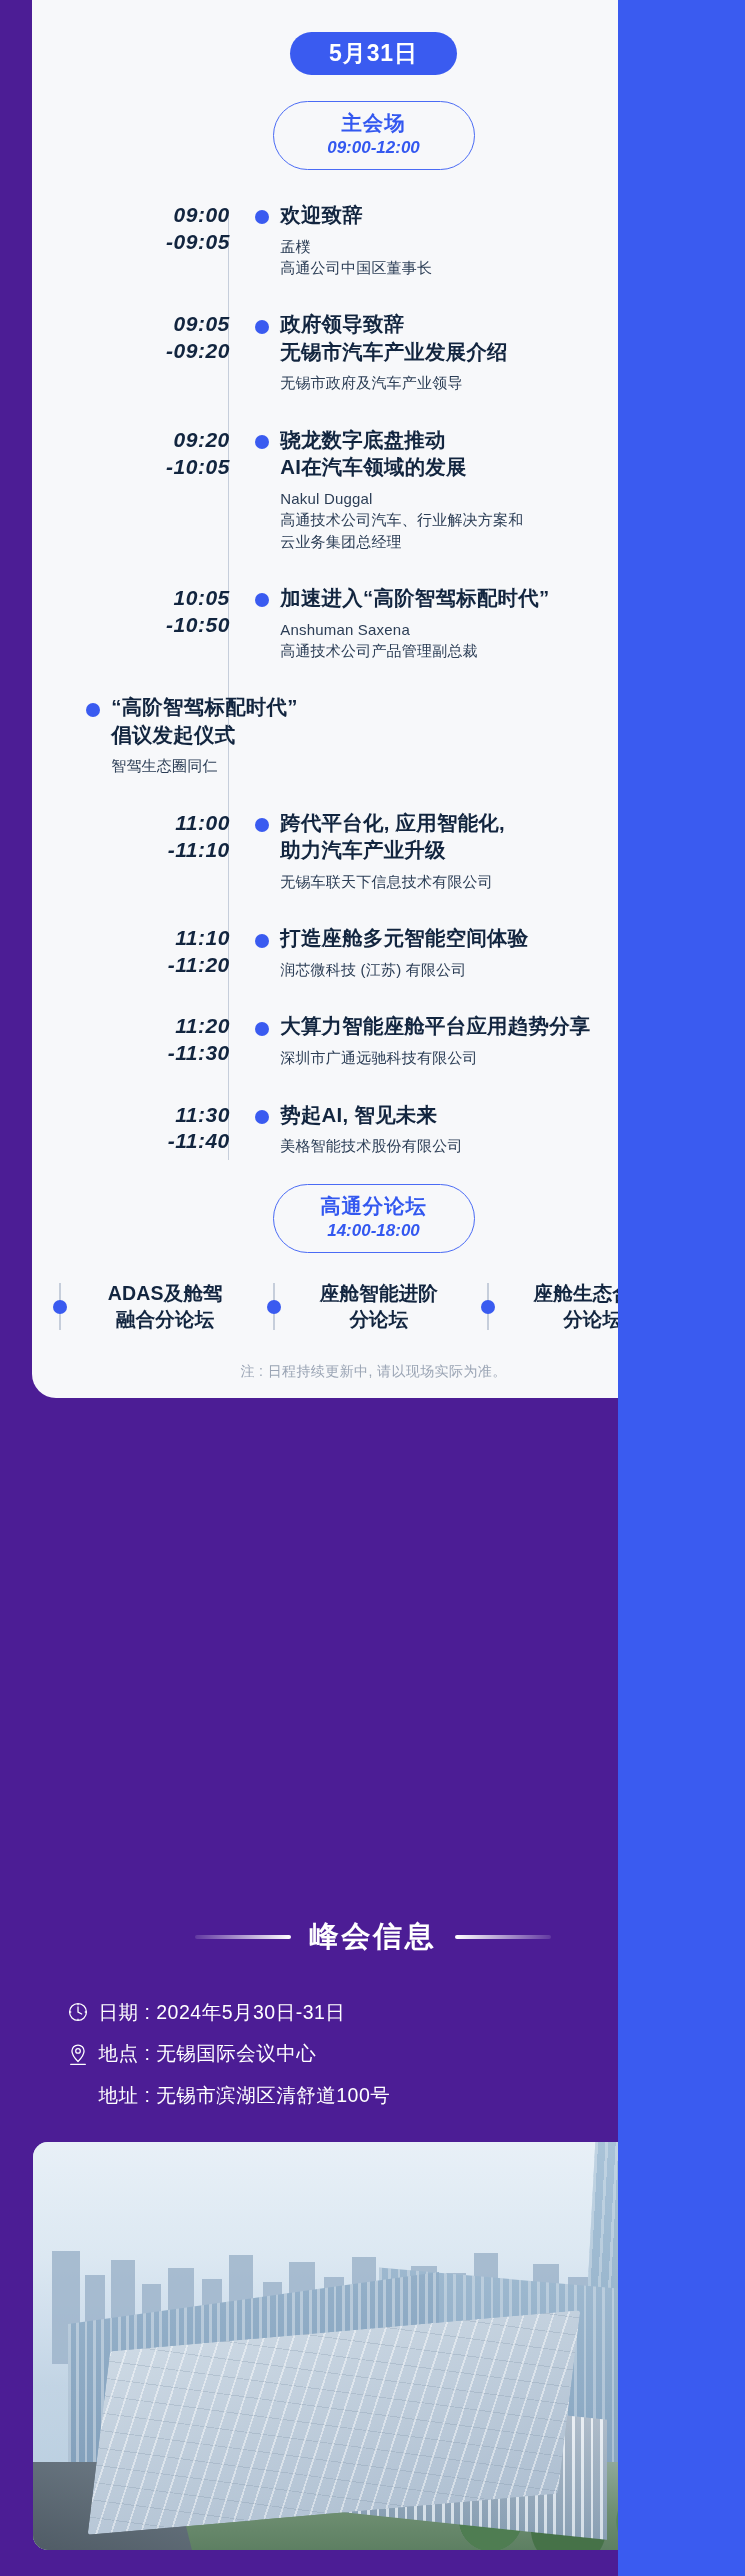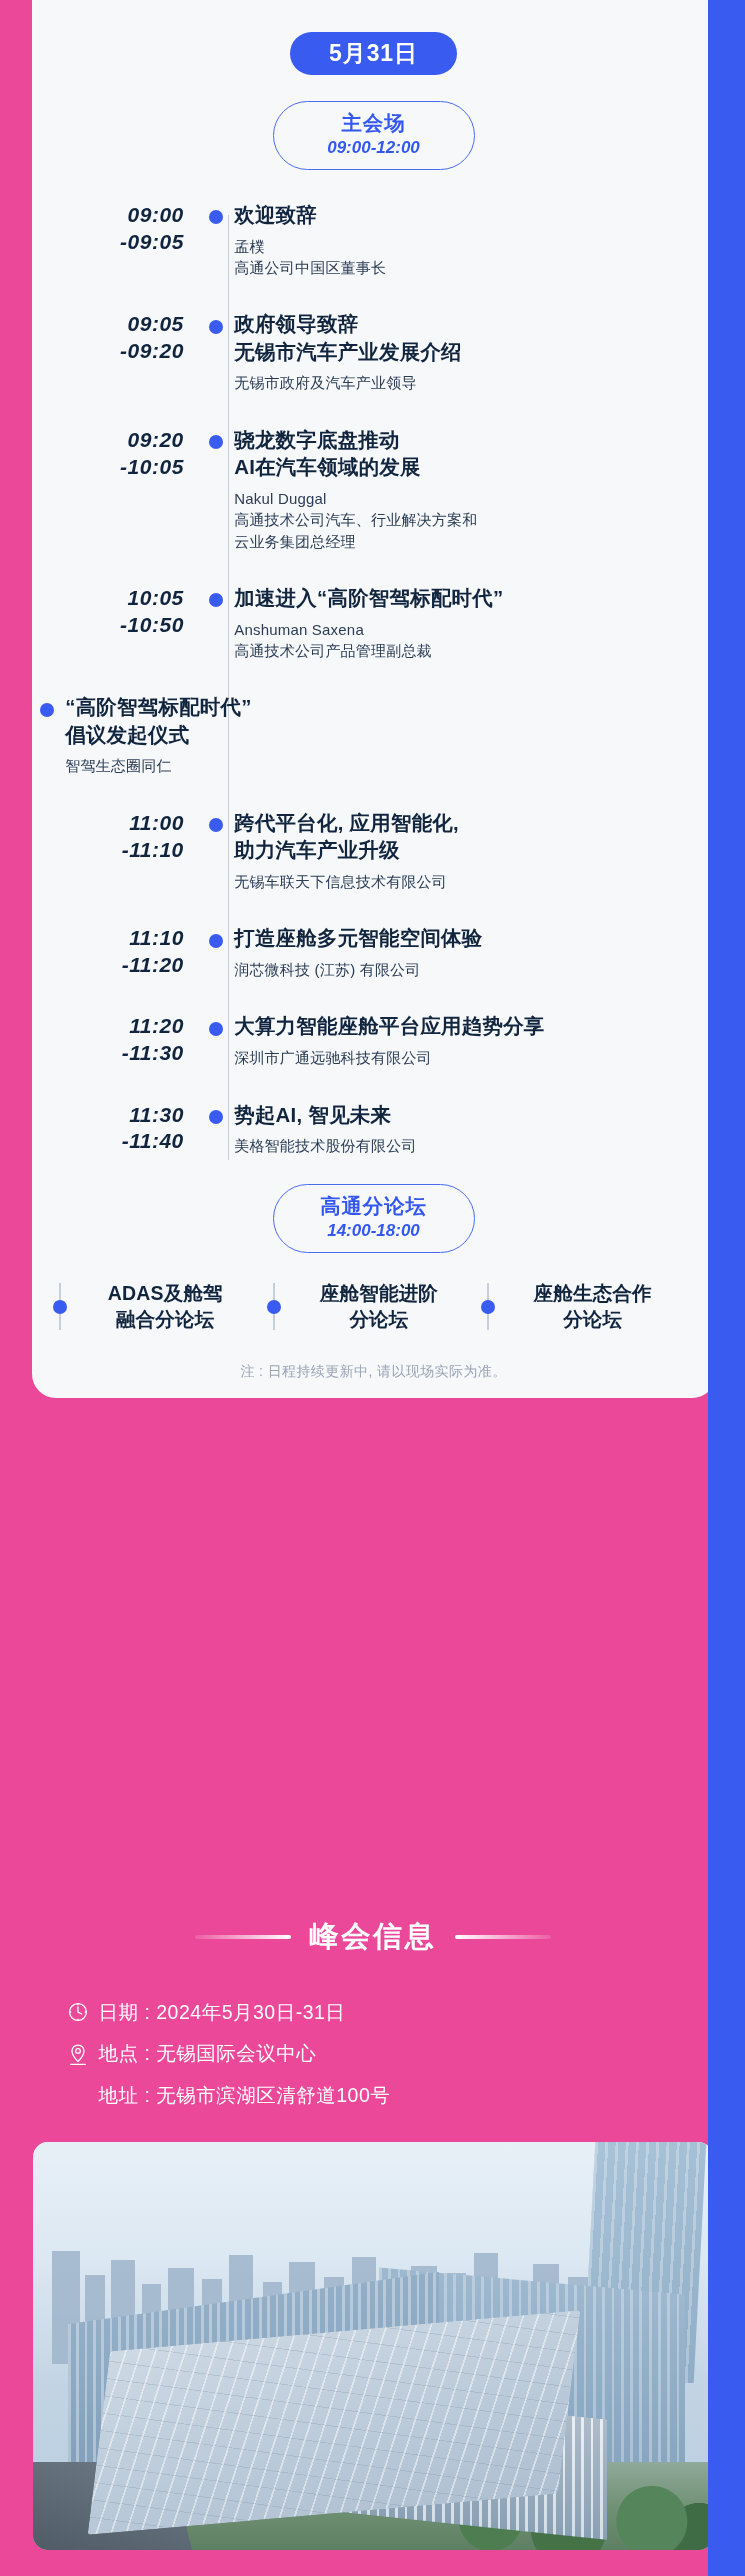--- a/index.html
+++ b/index.html
@@ -2,21 +2,21 @@
 <html style="font-size:15px"><head>
 <meta charset="utf-8">
 <style>
   * { margin:0; padding:0; box-sizing:border-box; }
   html, body {
     width:746px;
     background:#3a5bf0;
     font-family:"Liberation Sans","DejaVu Sans",sans-serif;
     -webkit-font-smoothing:antialiased;
   }
-  .page { position:relative; width:708px; min-height:2576px; background:#ec4899; overflow:hidden; }
+  .page { position:relative; width:618px; min-height:2576px; background:#4c1d95; overflow:hidden; }
 
   
   .agenda-card{
     position:absolute; left:31.5px; top:0; width:684px;
     background:#f7f8fa;
     border-bottom-left-radius:24px;
     border-bottom-right-radius:24px;
     padding:0 0 16.7px 0;
   }
 
@@ -37,21 +37,21 @@
   }
   .session-pill .s-time{
     color:#3358f0; font-size:17px; font-style:italic; font-weight:bold; line-height:1.25; margin-top:0.9px;
   }
 
   
   .timeline{ position:relative; margin-top:31.5px; padding-bottom:3.7px; }
   .timeline .spine{
     position:absolute; left:196px; top:13px; bottom:0; width:1.9px; background:#c6cedb;
   }
-  .row{ position:relative; display:flex; padding:0 0 0 0; margin-bottom:33px; }
+  .row{ position:relative; display:flex; padding:0 0 0 0; margin-bottom:33px;margin-left:46px; }
   .row:last-child{ margin-bottom:0; }
 
   .time{
     width:169px; flex:0 0 169px; text-align:right; padding-right:16.7px;
     font-style:italic; font-weight:bold; color:#12253f;
     font-size:21px; line-height:1.28; letter-spacing:0.5px;
   }
   .time .t2{ display:block;text-align:right; }
 
   .dot-col{ position:relative; width:30px; flex:0 0 30px; }

